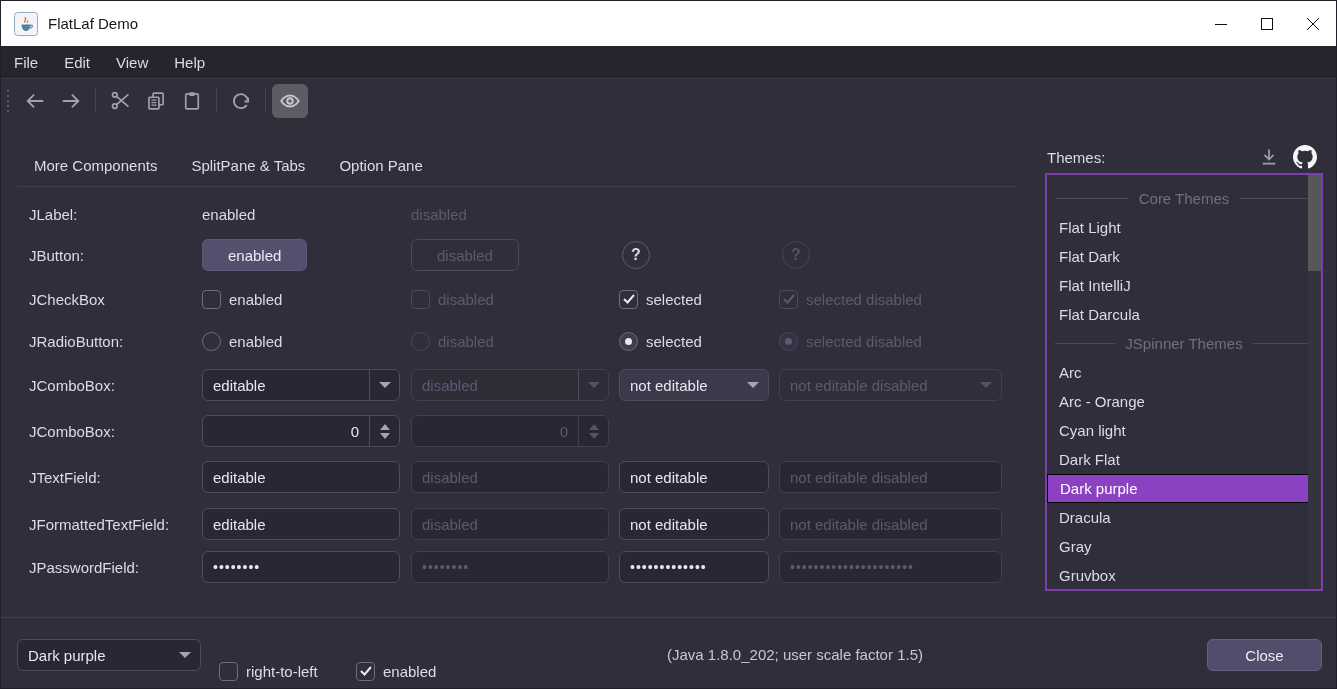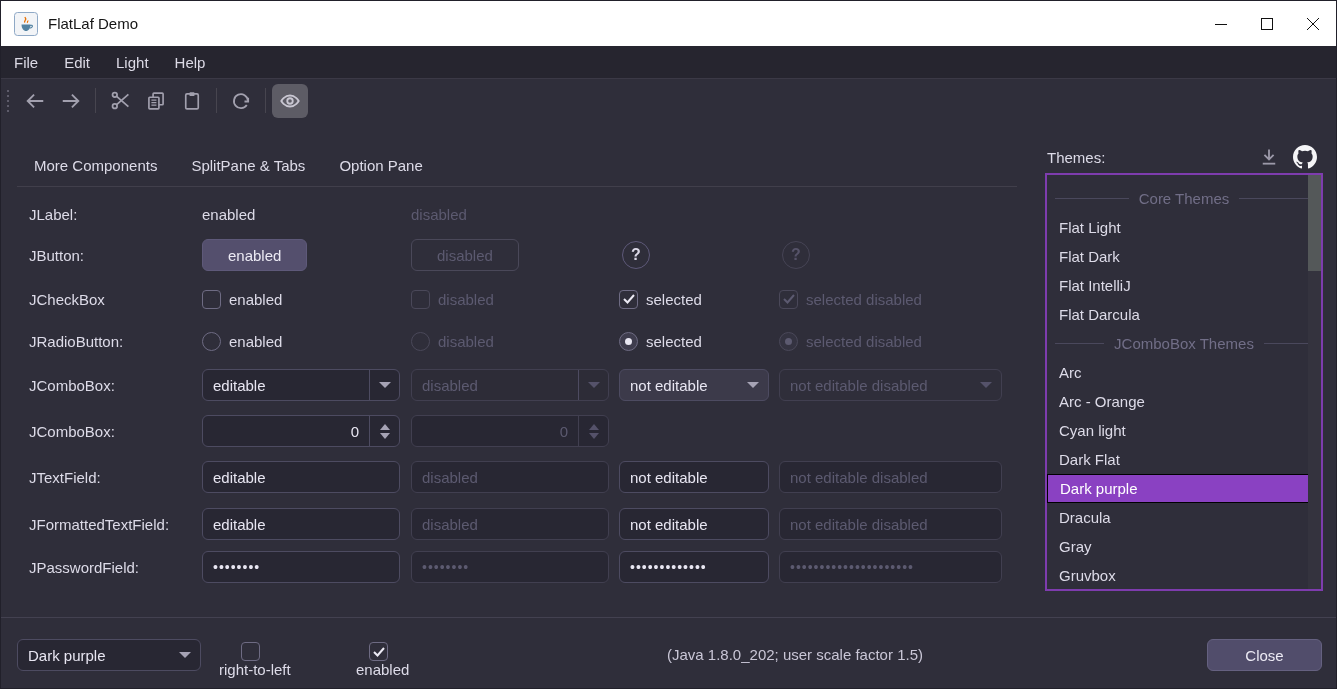--- a/index.html
+++ b/index.html
@@ -86,21 +86,21 @@
   .tl-item { height:29px; display:flex; align-items:center; padding-left:12px; font-size:15px; color:#dddbe8; }
   .tl-item.selected { background:#8a41c2; border:1px solid #000; color:#fff; }
   .tl-sep { height:29px; display:flex; align-items:center; color:#716e87; font-size:15px; padding:0 8px; }
   .tl-sep:before, .tl-sep:after { content:""; flex:1; height:1px; background:#4a485c; }
   .tl-sep:before { margin-right:10px; } .tl-sep:after { margin-left:10px; }
   .scroll-track { position:absolute; right:0; top:0; bottom:0; width:13px; background:#34333e; }
   .scroll-thumb { position:absolute; right:0; top:0; width:13px; height:96px; background:#545859; }
   
   .bottom-sep { position:absolute; left:0; right:0; top:494px; height:1px; background:#434150; }
   .bb-combo { position:absolute; left:16px; top:516px; width:184px; }
-  .bb-check { position:absolute; top:519px; height:32px; display:flex; align-items:center;flex-direction:column; }
+  .bb-check { position:absolute; top:532px; height:32px; display:flex; align-items:center; }
   .bb-status { position:absolute; left:666px; top:523px; font-size:15px; color:#c9c6d6; }
   .close-btn { position:absolute; left:1206px; top:516px; width:115px; height:32px; background:#514d6b;
                border:1px solid #656180; border-radius:6px; color:#eceaf4; font-size:15px;
                display:flex; align-items:center; justify-content:center; }
   svg { display:block; }
 </style>
 </head>
 <body>
 
 <div class="window">
@@ -129,21 +129,21 @@
         <svg width="14" height="14" viewBox="0 0 14 14">
             <path d="M1 1l12 12M13 1L1 13" stroke="#111" stroke-width="1"></path>
           </svg>
       </div>
     </div>
   </div>
 
   <div class="menubar" id="menubar">
       <span class="menu-item">File</span>
       <span class="menu-item">Edit</span>
-      <span class="menu-item">Light</span>
+      <span class="menu-item">View</span>
       <span class="menu-item">Help</span>
     </div>
 
   <div class="toolbar" id="toolbar">
       <span class="grip">
         <i></i>
         <i></i>
         <i></i>
         <i></i>
         <i></i>
@@ -435,21 +435,21 @@
     </div>
     <div class="themes-list" id="themeslist">
       <div class="tl-sep">
           <span>Core Themes</span>
         </div>
         <div class="tl-item">Flat Light</div>
         <div class="tl-item">Flat Dark</div>
         <div class="tl-item">Flat IntelliJ</div>
         <div class="tl-item">Flat Darcula</div>
         <div class="tl-sep">
-          <span>JComboBox Themes</span>
+          <span>JSpinner Themes</span>
         </div>
         <div class="tl-item">Arc</div>
         <div class="tl-item">Arc - Orange</div>
         <div class="tl-item">Cyan light</div>
         <div class="tl-item">Dark Flat</div>
         <div class="tl-item selected">Dark purple</div>
         <div class="tl-item">Dracula</div>
         <div class="tl-item">Gray</div>
         <div class="tl-item">Gruvbox</div>
     <div class="scroll-track">

